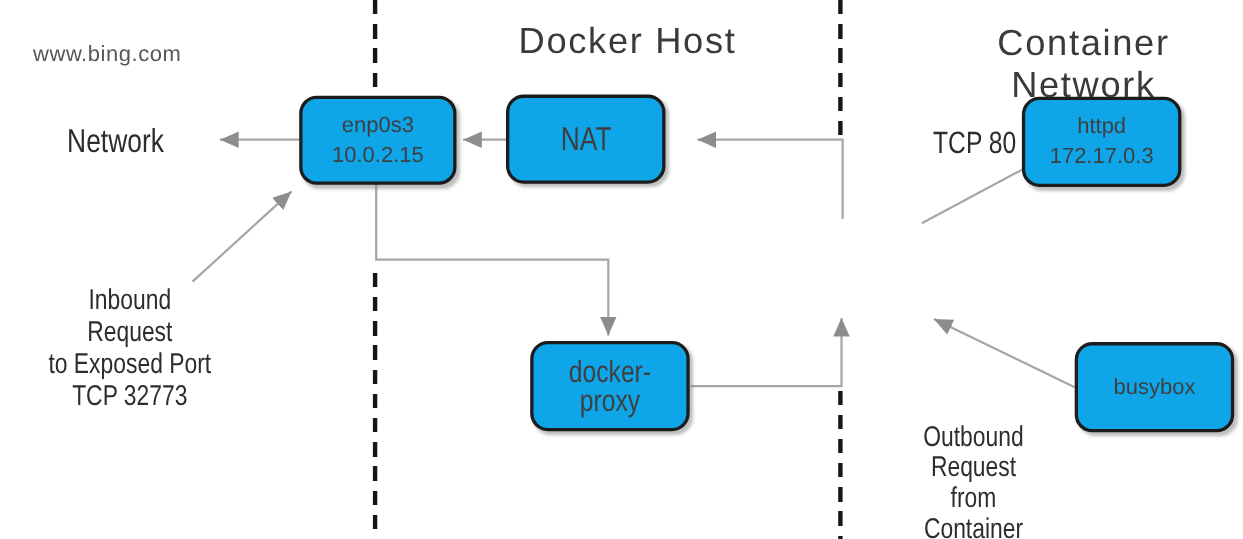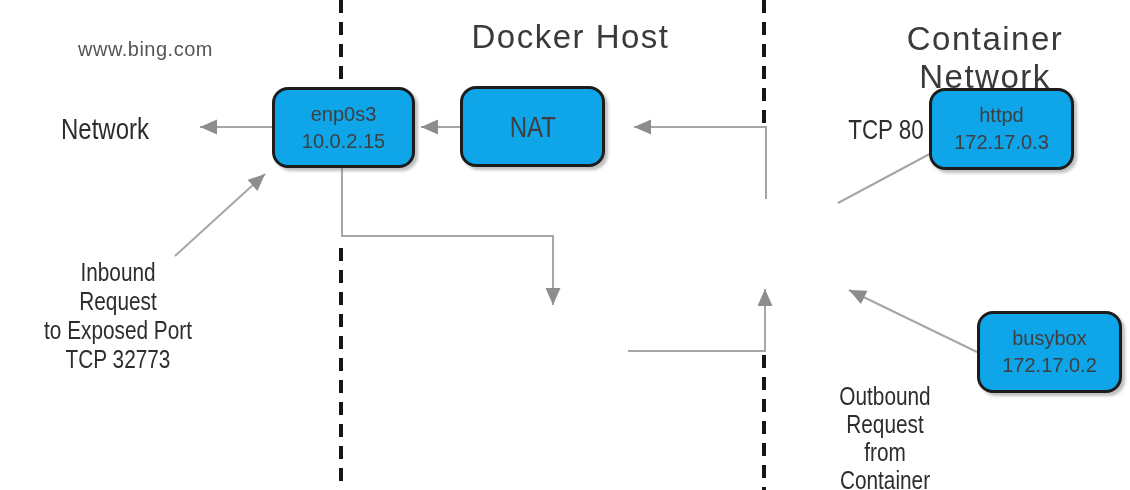--- a/index.html
+++ b/index.html
@@ -14,21 +14,21 @@
   .wires{position:absolute;left:0;top:0;}
   .node{
     position:absolute;background:#0ea5e9;border:3px solid #1c1c1c;border-radius:16px;
     box-shadow:3px 3px 3px rgba(110,110,110,0.45);
     display:flex;flex-direction:column;justify-content:center;align-items:center;
     font-size:20px;line-height:27px;color:#3f3f3f;text-align:center;
   }
   .cond{transform:scaleX(0.8);}
   .label{position:absolute;color:#2d2d2d;text-align:center;}
   .title{position:absolute;font-size:33px;color:#3a3a3a;letter-spacing:1.5px;text-align:center;}
-  .watermark{position:absolute;font-size:20px;color:#565656;letter-spacing:0.5px;margin-left:48px;}
+  .watermark{position:absolute;font-size:20px;color:#565656;letter-spacing:0.5px;}
   .big{font-size:30px;}
   .mid{font-size:26px;}
 </style>
 </head>
 <body>
 
 <div class="stage">
 
   <div class="vdash" style="left:339px;top:0;height:87px"></div>
   <div class="vdash" style="left:339px;top:248px;height:242px"></div>
@@ -56,30 +56,32 @@
 
   <div class="node" style="left:272px;top:87px;width:137px;height:75px">
     <div>enp0s3</div>
     <div>10.0.2.15</div>
   </div>
 
   <div class="node" style="left:460px;top:86px;width:139px;height:75px">
     <div class="cond big">NAT</div>
   </div>
 
+  <div class="node" style="left:482px;top:310px;width:139px;height:76px">
+    <div class="cond" style="font-size:28px">docker-proxy</div>
+  </div>
 
 
   <div class="node" style="left:929px;top:88px;width:139px;height:76px">
     <div>httpd</div>
     <div>172.17.0.3</div>
   </div>
 
   <div class="node" style="left:977px;top:311px;width:139px;height:76px">
     <div>busybox</div>
-    <div>172.17.0.2</div>
   </div>
 
   <div class="watermark" style="left:30px;top:38px">www.bing.com</div>
 
   <div class="title" style="left:448px;top:18px;width:245px">Docker Host</div>
 
   <div class="title" style="left:845px;top:20px;width:280px">Container Network</div>
 
   <div class="label cond big" style="left:35px;top:112px;width:140px">Network</div>
 

